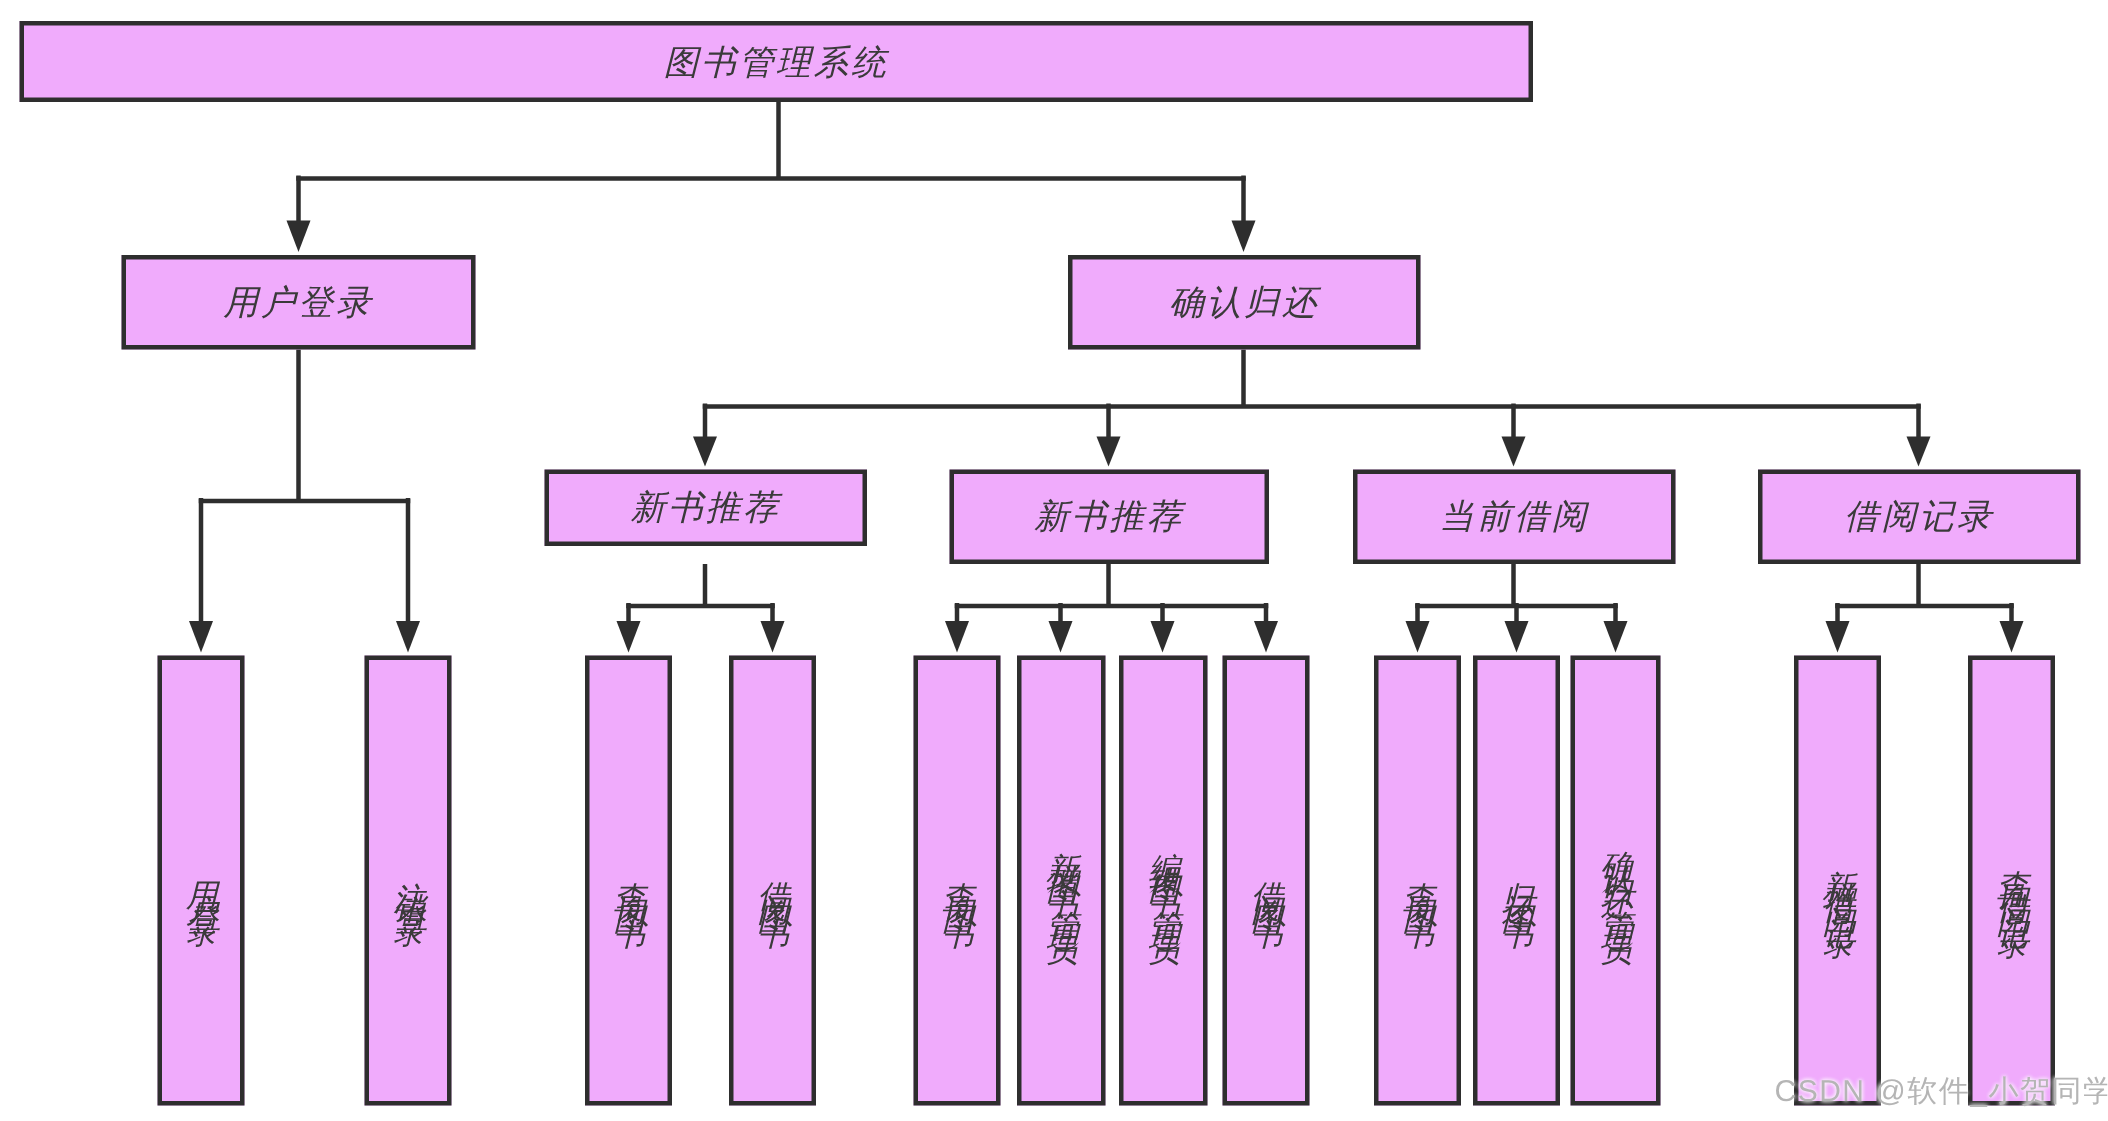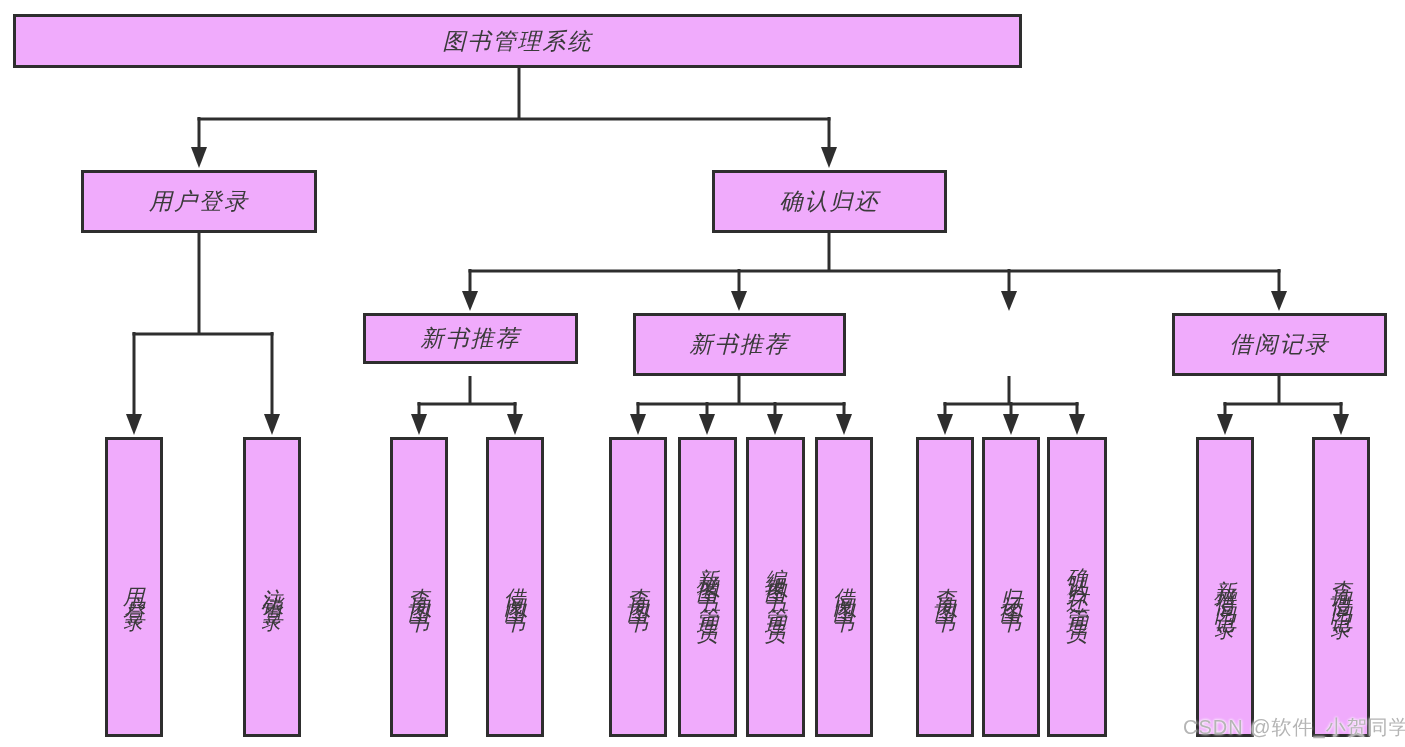--- a/index.html
+++ b/index.html
@@ -108,20 +108,21 @@
     </g>
   </svg>
 
   <div class="node hnode" style="left:13px;top:14px;width:1009px;height:54px;">图书管理系统</div>
 
   <div class="node hnode" style="left:81px;top:170px;width:236px;height:63px;">用户登录</div>
   <div class="node hnode" style="left:712px;top:170px;width:235px;height:63px;">确认归还</div>
 
   <div class="node hnode" style="left:363px;top:313px;width:215px;height:51px;">新书推荐</div>
   <div class="node hnode" style="left:633px;top:313px;width:213px;height:63px;">新书推荐</div>
+  <div class="node hnode" style="left:902px;top:313px;width:215px;height:63px;">当前借阅</div>
   <div class="node hnode" style="left:1172px;top:313px;width:215px;height:63px;">借阅记录</div>
 
   <div class="node vnode" style="left:105px;top:437px;width:58px;height:300px;">
     <span>用户登录</span>
   </div>
   <div class="node vnode" style="left:243px;top:437px;width:58px;height:300px;">
     <span>注销登录</span>
   </div>
 
   <div class="node vnode" style="left:390px;top:437px;width:58px;height:300px;">

